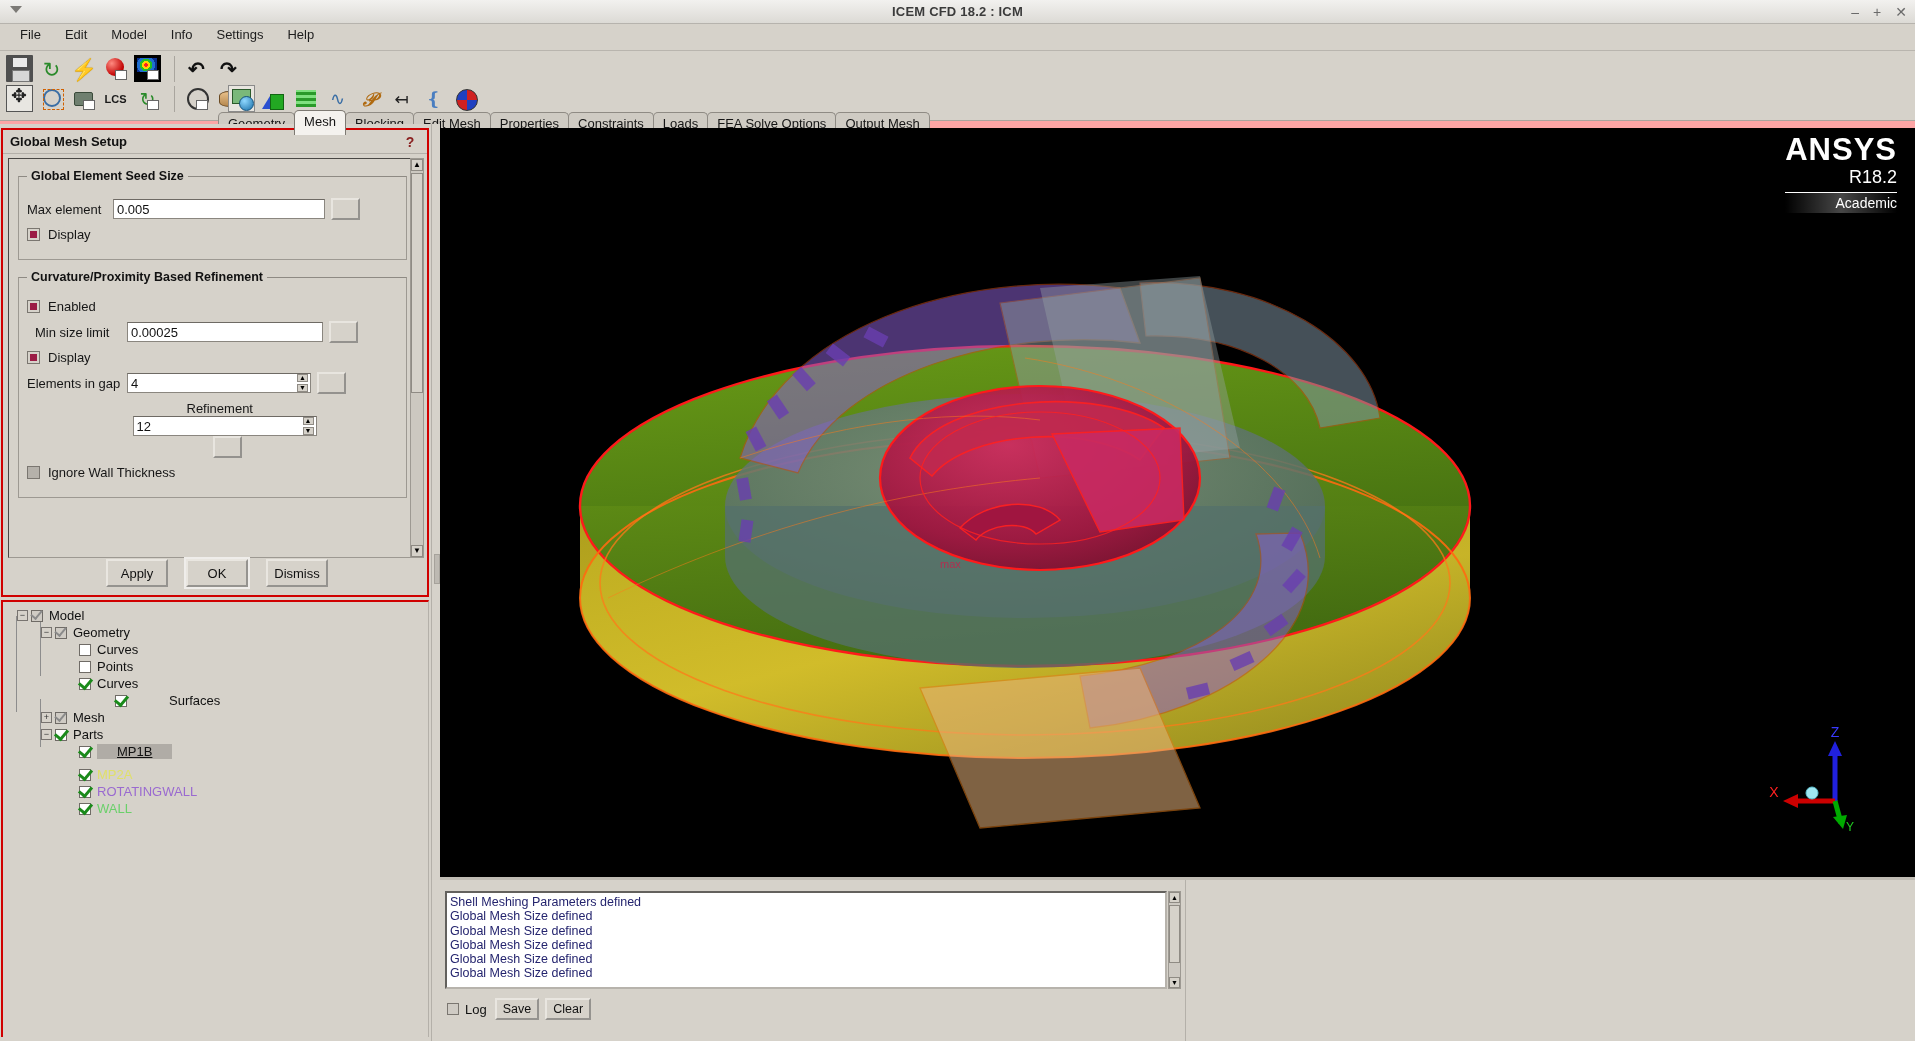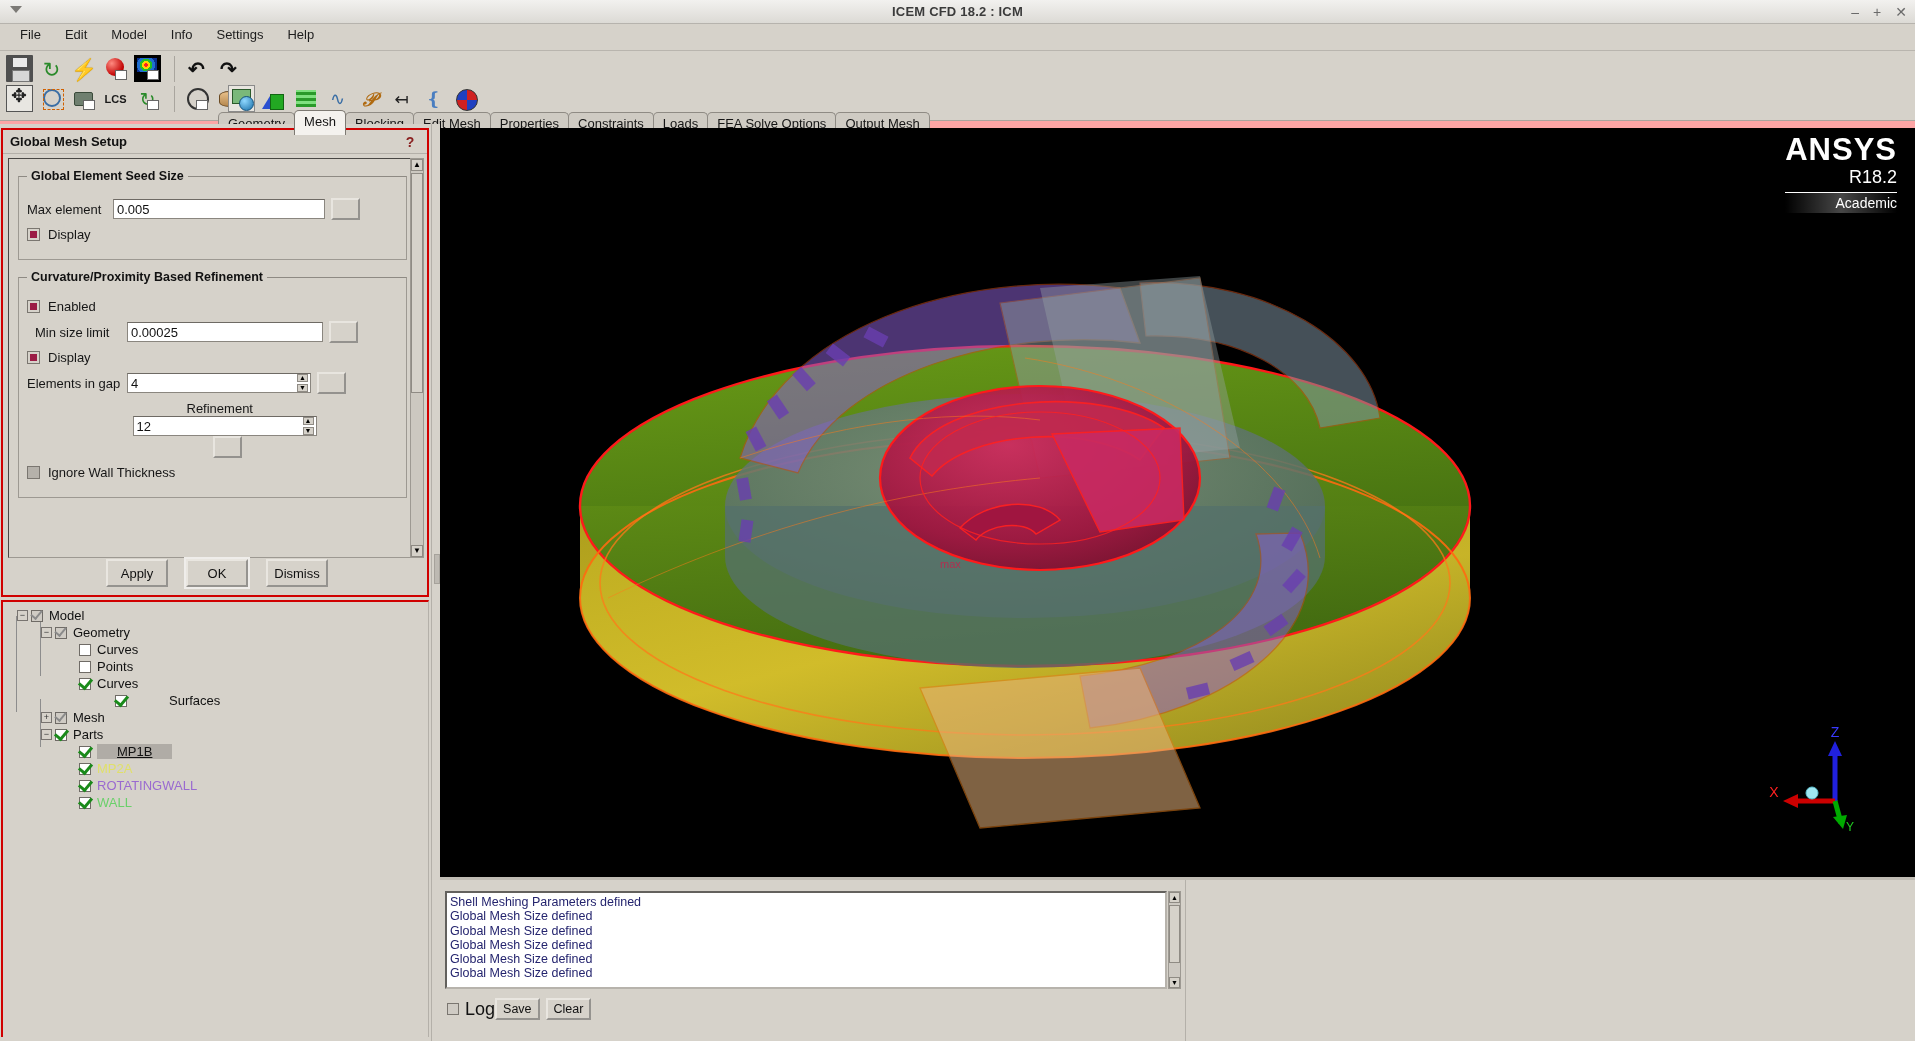--- a/index.html
+++ b/index.html
@@ -276,21 +276,21 @@
     background:#cdc9c2; border:1px solid #9d9992;
   }
   .msg-sb-right .thm { position:absolute; left:0; top:0; width:11px; height:58px; background:#d6d2ca; border:1px solid #8f8b84;}
   .msg-sb-right .a { position:absolute; left:0; width:11px; height:11px; background:#d6d2ca; border:1px solid #8f8b84; font-size:7px; text-align:center; line-height:9px;}
   .msg-sb-right .a.t{top:0;} .msg-sb-right .a.b{bottom:0;}
   .msgbar {
     position:absolute; left:5px; top:115px; width:1465px; height:28px;
     display:flex; align-items:center;
   }
   .msgbar .chk2 { width:12px; height:12px; border:1px solid #7a7670; background:#cfcbc4; margin:0 6px 0 2px;}
-  .msgbar .lb { font-size:18px; color:#111; margin-right:0;}
+  .msgbar .lb { font-size:13px; color:#111; margin-right:8px;}
   .mbtn { height:22px; padding:0 6px; font-size:12.5px; background:#d6d2ca; border:2px outset #e9e6e0; margin-right:6px; color:#111;
       font-family:"Liberation Sans",sans-serif;}
   .units {
     position:absolute; right:10px; top:118px; height:22px; padding:2px 8px;
     font-size:12.5px; color:#111; background:#d6d2ca; border:2px outset #e9e6e0;
   }
   .right-blank {
     position:absolute; left:1185px; top:880px; width:730px; height:161px;
     background:#d6d2ca; border-left:1px solid #b4b0a9;
   }
@@ -509,21 +509,21 @@
         <span class="cb checked"></span>
         <span class="lab">Parts</span>
       </div>
 
       <div class="tnode" style="padding-left:48px; margin-top:2px;">
         <span class="exp blank"></span>
         <span class="cb checked"></span>
         <span class="lab sel">MP1B</span>
       </div>
 
-      <div class="tnode" style="padding-left:48px; margin-top:2px;">
+      <div class="tnode" style="padding-left:48px; margin-top:8px;">
         <span class="exp blank"></span>
         <span class="cb checked"></span>
         <span class="lab" style="color:#e0e06a;">MP2A</span>
       </div>
 
       <div class="tnode" style="padding-left:48px; margin-top:2px;">
         <span class="exp blank"></span>
         <span class="cb checked"></span>
         <span class="lab" style="color:#9a6ad0;">ROTATINGWALL</span>
       </div>

